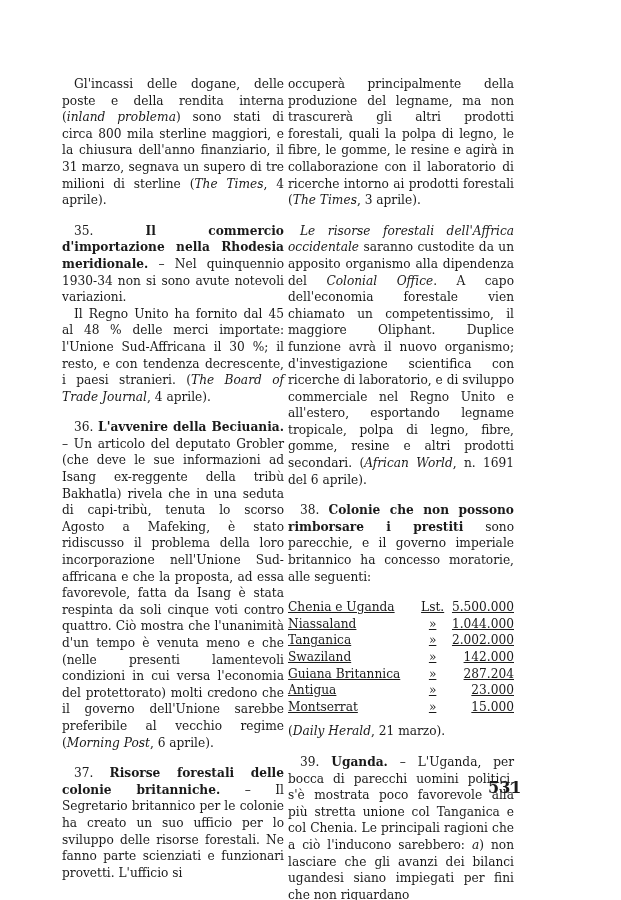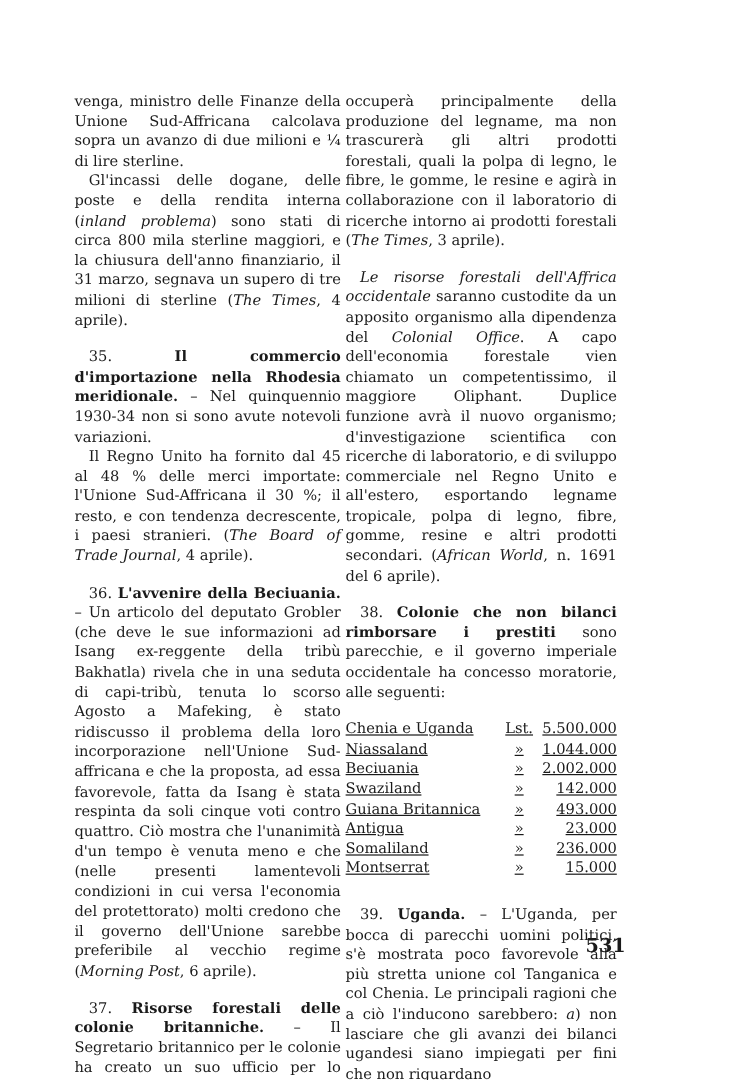--- a/index.html
+++ b/index.html
@@ -20,80 +20,75 @@
   td.name { width: 56%; }
   td.cur { width: 16%; text-align: center; }
   td.amt { text-align: right; }
   .pagenum { position: absolute; left: 488px; top: 778px; font-weight: bold;
              font-size: 16px; font-family: "DejaVu Serif", serif; }
 </style>
 </head>
 <body>
 
 <div class="col left">
-  <p>venga, ministro delle Finanze della Unione Sud-Affricana calcolava sopra un avanzo di due milioni e ¼ di lire sterline.</p>
   <p class="ind"><span>Gl'incassi delle dogane, delle poste e della rendita interna (</span><i>inland problema</i><span>) sono stati di circa 800 mila sterline maggiori, e la chiusura dell'anno finanziario, il 31 marzo, segnava un supero di tre milioni di sterline (</span><i>The Times</i><span>, 4 aprile).</span></p>
   <div class="gap"></div>
   <p class="ind"><span>35.</span> <b>Il commercio d'importazione nella Rhodesia meridionale.</b><span> – Nel quinquennio 1930-34 non si sono avute notevoli variazioni.</span></p>
   <p class="ind"><span>Il Regno Unito ha fornito dal 45 al 48 % delle merci importate: l'Unione Sud-Affricana il 30 %; il resto, e con tendenza decrescente, i paesi stranieri. (</span><i>The Board of Trade Journal</i><span>, 4 aprile).</span></p>
   <div class="gap"></div>
   <p class="ind"><span>36.</span> <b>L'avvenire della Beciuania.</b><span> – Un articolo del deputato Grobler (che deve le sue informazioni ad Isang ex-reggente della tribù Bakhatla) rivela che in una seduta di capi-tribù, tenuta lo scorso Agosto a Mafeking, è stato ridiscusso il problema della loro incorporazione nell'Unione Sud-affricana e che la proposta, ad essa favorevole, fatta da Isang è stata respinta da soli cinque voti contro quattro. Ciò mostra che l'unanimità d'un tempo è venuta meno e che (nelle presenti lamentevoli condizioni in cui versa l'economia del protettorato) molti credono che il governo dell'Unione sarebbe preferibile al vecchio regime (</span><i>Morning Post</i><span>, 6 aprile).</span></p>
   <div class="gap"></div>
   <p class="ind"><span>37.</span> <b>Risorse forestali delle colonie britanniche.</b><span> – Il Segretario britannico per le colonie ha creato un suo ufficio per lo sviluppo delle risorse forestali. Ne fanno parte scienziati e funzionari provetti. L'ufficio si</span></p>
 </div>
 
 <div class="col right">
   <p><span>occuperà principalmente della produzione del legname, ma non trascurerà gli altri prodotti forestali, quali la polpa di legno, le fibre, le gomme, le resine e agirà in collaborazione con il laboratorio di ricerche intorno ai prodotti forestali (</span><i>The Times</i><span>, 3 aprile).</span></p>
   <div class="gap"></div>
   <p class="ind"><i>Le risorse forestali dell'Affrica occidentale</i><span> saranno custodite da un apposito organismo alla dipendenza del </span><i>Colonial Office</i><span>. A capo dell'economia forestale vien chiamato un competentissimo, il maggiore Oliphant. Duplice funzione avrà il nuovo organismo; d'investigazione scientifica con ricerche di laboratorio, e di sviluppo commerciale nel Regno Unito e all'estero, esportando legname tropicale, polpa di legno, fibre, gomme, resine e altri prodotti secondari. (</span><i>African World</i><span>, n. 1691 del 6 aprile).</span></p>
   <div class="gap"></div>
-  <p class="ind"><span>38.</span> <b>Colonie che non bilanci rimborsare i prestiti</b><span> sono parecchie, e il governo imperiale occidentale ha concesso moratorie, alle seguenti:</span></p>
+  <p class="ind"><span>38.</span> <b>Colonie che non possono rimborsare i prestiti</b><span> sono parecchie, e il governo imperiale britannico ha concesso moratorie, alle seguenti:</span></p>
   <div class="gap"></div>
   <table class="loans">
     <tbody>
       <tr>
           <td class="name">Chenia e Uganda</td>
           <td class="cur">Lst.</td>
           <td class="amt">5.500.000</td>
         </tr>
       <tr>
           <td class="name">Niassaland</td>
           <td class="cur">»</td>
           <td class="amt">1.044.000</td>
         </tr>
       <tr>
-          <td class="name">Beciuania</td>
+          <td class="name">Tanganica</td>
           <td class="cur">»</td>
           <td class="amt">2.002.000</td>
         </tr>
       <tr>
           <td class="name">Swaziland</td>
           <td class="cur">»</td>
           <td class="amt">142.000</td>
         </tr>
       <tr>
           <td class="name">Guiana Britannica</td>
           <td class="cur">»</td>
-          <td class="amt">493.000</td>
+          <td class="amt">287.204</td>
         </tr>
       <tr>
           <td class="name">Antigua</td>
           <td class="cur">»</td>
           <td class="amt">23.000</td>
-        </tr>
-      <tr>
-          <td class="name">Somaliland</td>
-          <td class="cur">»</td>
-          <td class="amt">236.000</td>
         </tr>
       <tr>
           <td class="name">Montserrat</td>
           <td class="cur">»</td>
           <td class="amt">15.000</td>
         </tr>
     </tbody>
   </table>
   <div class="gap-s"></div>
+  <p><span>(</span><i>Daily Herald</i><span>, 21 marzo).</span></p>
   <div class="gap"></div>
   <p class="ind"><span>39.</span> <b>Uganda.</b><span> – L'Uganda, per bocca di parecchi uomini politici, s'è mostrata poco favorevole alla più stretta unione col Tanganica e col Chenia. Le principali ragioni che a ciò l'inducono sarebbero: </span><i>a</i><span>) non lasciare che gli avanzi dei bilanci ugandesi siano impiegati per fini che non riguardano</span></p>
 </div>
 
 <div class="pagenum">531</div>
 
 </body></html>

